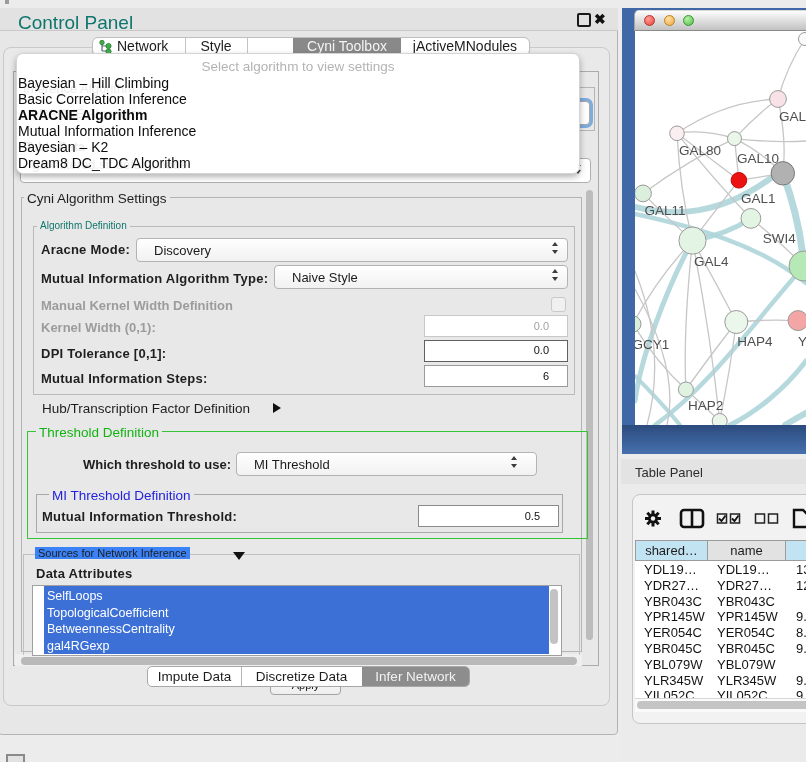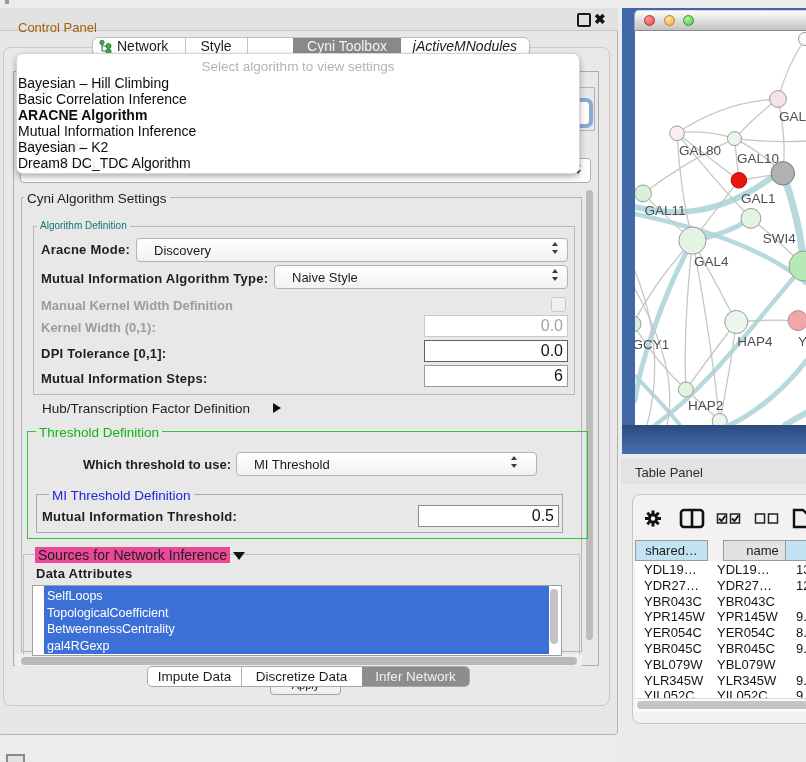--- a/index.html
+++ b/index.html
@@ -10,30 +10,30 @@
   .glbl{font-size:13px;font-weight:bold;color:#9c9c9c;white-space:nowrap;}
   .combo{position:absolute;background:linear-gradient(#ffffff,#f1f1f1);
          border:1px solid #b3b3b3;border-radius:4px;}
   .combo .ctext{position:absolute;left:17px;top:50%;transform:translateY(-50%);
          font-size:13px;color:#1b1b1b;white-space:nowrap;}
   .carr{position:absolute;width:0;height:0;}
   .up{border-left:3.5px solid transparent;border-right:3.5px solid transparent;
       border-bottom:4.5px solid #3c3c3c;}
   .dn{border-left:3.5px solid transparent;border-right:3.5px solid transparent;
       border-top:4.5px solid #3c3c3c;}
-  .field{position:absolute;background:#fff;font-size:16px;
-         text-align:right;line-height:20px;padding-right:4px;box-sizing:border-box;}
+  .field{position:absolute;background:#fff;font-size:11px;
+         text-align:right;line-height:20px;padding-right:18px;box-sizing:border-box;}
 </style>
 </head>
 <body>
 
 <div class="abs" style="left:5px;top:0;width:4px;height:4px;background:#9a9a9a;"></div>
 <div id="win" class="abs" style="left:-2px;top:8px;width:620px;height:727px;background:#e7e7e7;border:1px solid #b3b3b3;border-radius:0 0 4px 4px;box-sizing:border-box;"></div>
 <div class="abs" style="left:-2px;top:8px;width:620px;height:22px;background:#e2e2e2;border-bottom:1px solid #c9c9c9;"></div>
-<div class="abs" style="left:18px;top:12px;font-size:13px;color:#a16207;margin-top:8px;">Control Panel</div>
+<div class="abs" style="left:18px;top:12px;font-size:19px;color:#0f766e;">Control Panel</div>
 <div class="abs" style="left:577px;top:13px;width:10px;height:10px;border:2px solid #1a1a1a;border-radius:2px;"></div>
 <div class="abs" style="left:594px;top:11px;font-size:14px;font-weight:bold;color:#111;">✖</div>
 
 <div class="abs" style="left:3px;top:47px;width:607px;height:659px;background:#e9e9e9;border:1px solid #c9c9c9;border-radius:8px;box-sizing:border-box;"></div>
 
 <div class="abs" style="left:13px;top:71px;width:586px;height:595px;background:#e8e8e8;border:1px solid #ababab;box-sizing:border-box;"></div>
 
 <div class="abs" style="left:17px;top:87px;width:576px;height:42px;border:1px solid #b5b5b5;"></div>
 <div class="abs" style="left:20px;top:101px;width:568px;height:22px;background:#fff;border:1px solid #a8a8a8;border-radius:4px;box-shadow:0 0 0 3px #7fabdd;"></div>
 <div class="carr up abs" style="left:574px;top:105px;"></div>
@@ -91,21 +91,21 @@
   </div>
 <div class="carr up abs" style="left:511px;top:456px;"></div>
 <div class="carr dn abs" style="left:511px;top:464px;"></div>
 
 <div class="abs" style="left:36px;top:494px;width:525px;height:37px;border:1px solid #a9a9a9;"></div>
 <div class="abs" style="left:49px;top:488px;background:#e8e8e8;padding:0 3px;font-size:13.5px;color:#2222dc;">MI Threshold Definition</div>
 <div class="lbl abs" style="left:42px;top:509px;">Mutual Information Threshold:</div>
 <div class="field" style="left:418px;top:505px;width:141px;height:22px;border:1px solid #8a8a8a;color:#111;">0.5</div>
 
 <div class="abs" style="left:23px;top:554px;width:555px;height:100px;border:1px solid #c0c0c0;border-bottom:none;"></div>
-<div class="abs" style="left:35px;top:547px;background:#ec4899;padding:0 3px;font-size:14px;color:#1d1d1d;">Sources for Network Inference</div>
+<div class="abs" style="left:35px;top:547px;background:#3b82f6;padding:0 3px;font-size:11px;color:#1d1d1d;">Sources for Network Inference</div>
 <div class="abs" style="left:233px;top:552px;width:0;height:0;border-left:6.5px solid transparent;border-right:6.5px solid transparent;border-top:8px solid #111;"></div>
 <div class="lbl abs" style="left:36px;top:566px;">Data Attributes</div>
 
 <div class="abs" style="left:32px;top:585px;width:528px;height:69px;background:#fff;border:1px solid #9f9f9f;"></div>
 <div class="abs" style="left:44px;top:586px;width:505px;height:68px;background:#3c70d6;"></div>
 <div class="abs" style="left:47px;top:588px;font-size:12.5px;color:#fff;line-height:16.5px;">SelfLoops<br>TopologicalCoefficient<br>BetweennessCentrality<br>gal4RGexp</div>
 <div class="abs" style="left:550px;top:589px;width:8px;height:55px;background:#c3c3c3;border-radius:4px;"></div>
 
 <div class="abs" style="left:270px;top:676px;width:69px;height:17px;background:linear-gradient(#ffffff,#ededed);border:1px solid #a3a3a3;border-radius:4px;text-align:center;font-size:11px;line-height:17px;color:#141414;">Apply</div>
 
@@ -221,36 +221,36 @@
     <rect x="111.5" y="6" width="9" height="9"></rect>
     <rect x="124.5" y="6" width="9" height="9"></rect>
   </g>
   <g fill="none" stroke="#111" stroke-width="1.8">
     <path d="M75 10.5 L77.5 13 L81.5 7.5"></path>
     <path d="M88 10.5 L90.5 13 L94.5 7.5"></path>
   </g>
   <path d="M150 2 h9 l5 5 v12 h-14 z" fill="none" stroke="#111" stroke-width="2.4"></path>
 </svg>
 <div class="abs" style="left:635px;top:540px;width:73px;height:21px;background:#c2e3f2;border:1px solid #9b9b9b;box-sizing:border-box;text-align:center;font-size:13px;line-height:20px;color:#1d1d1d;">shared…</div>
-<div class="abs" style="left:707px;top:540px;width:79px;height:21px;background:#e2e2e2;border:1px solid #9b9b9b;box-sizing:border-box;text-align:center;font-size:13px;line-height:20px;color:#1d1d1d;margin-left:16px;">name</div>
+<div class="abs" style="left:707px;top:540px;width:79px;height:21px;background:#e2e2e2;border:1px solid #9b9b9b;box-sizing:border-box;text-align:center;font-size:13px;line-height:20px;color:#1d1d1d;">name</div>
 <div class="abs" style="left:785px;top:540px;width:21px;height:21px;background:#c2e3f2;border:1px solid #9b9b9b;border-right:none;box-sizing:border-box;"></div>
 <div class="abs" style="left:635px;top:561px;width:171px;height:137px;background:#fff;overflow:hidden;font-size:13px;color:#141414;">
   <div class="abs" style="left:9px;top:1px;line-height:15.8px;">YDL19…<br>YDR27…<br>YBR043C<br>YPR145W<br>YER054C<br>YBR045C<br>YBL079W<br>YLR345W<br>YIL052C</div>
   <div class="abs" style="left:82px;top:1px;line-height:15.8px;">YDL19…<br>YDR27…<br>YBR043C<br>YPR145W<br>YER054C<br>YBR045C<br>YBL079W<br>YLR345W<br>YIL052C</div>
   <div class="abs" style="left:161px;top:1px;line-height:15.8px;">13.4<br>12.9<br>&nbsp;<br>9.4<br>8.1<br>9.2<br>&nbsp;<br>9.0<br>9.1</div>
 </div>
 <div class="abs" style="left:635px;top:698px;width:171px;height:13px;background:#fafafa;border-top:1px solid #d8d8d8;"></div>
 <div class="abs" style="left:637px;top:701px;width:200px;height:8px;background:#c4c4c4;border-radius:4px;"></div>
 
 <div class="abs" style="left:92px;top:37px;width:436px;height:17px;background:#fff;border:1px solid #bfbfbf;border-radius:6px;box-shadow:0 1px 1px rgba(0,0,0,0.15);">
   <div class="abs" style="left:0;top:0;width:92px;height:17px;border-right:1px solid #c4c4c4;"></div>
   <div class="abs" style="left:92px;top:0;width:62px;height:17px;border-right:1px solid #c4c4c4;text-align:center;font-size:14px;line-height:16px;color:#1c1c1c;">Style</div>
   <div class="abs" style="left:154px;top:0;width:46px;height:17px;text-align:center;font-size:14px;line-height:16px;color:#1c1c1c;margin-top:43px;">Select</div>
   <div class="abs" style="left:200px;top:0;width:108px;height:17px;background:#898989;text-align:center;font-size:14px;line-height:16px;color:#f4f4f4;">Cyni Toolbox</div>
-  <div class="abs" style="left:308px;top:0;width:128px;height:17px;text-align:center;font-size:14px;line-height:16px;color:#1c1c1c;font-style:italic;">jActiveMNodules</div>
+  <div class="abs" style="left:308px;top:0;width:128px;height:17px;text-align:center;font-size:14px;line-height:16px;color:#1c1c1c;">jActiveMNodules</div>
   <div class="abs" style="left:24px;top:0;font-size:14px;line-height:16px;color:#1c1c1c;">Network</div>
   <svg class="abs" style="left:6px;top:1px;" width="15" height="16" viewBox="0 0 15 16">
     <path d="M3 4 L3 12 M3 7 L9 7 M3 12 L9 12" stroke="#5a6b7a" stroke-width="1.2" fill="none"></path>
     <circle cx="3" cy="3.5" r="2.2" fill="#3fae4a" stroke="#1f7a2a" stroke-width="0.8"></circle>
     <circle cx="9.5" cy="7" r="2.6" fill="#3fae4a" stroke="#1f7a2a" stroke-width="0.8"></circle>
     <circle cx="9.5" cy="12.5" r="2.6" fill="#3fae4a" stroke="#1f7a2a" stroke-width="0.8"></circle>
   </svg>
 </div>
 
 <div class="abs" style="left:16px;top:53px;width:564px;height:121px;background:#fff;border:1px solid #d4d4d4;border-radius:7px;box-shadow:0 3px 6px rgba(0,0,0,0.30);box-sizing:border-box;"></div>

